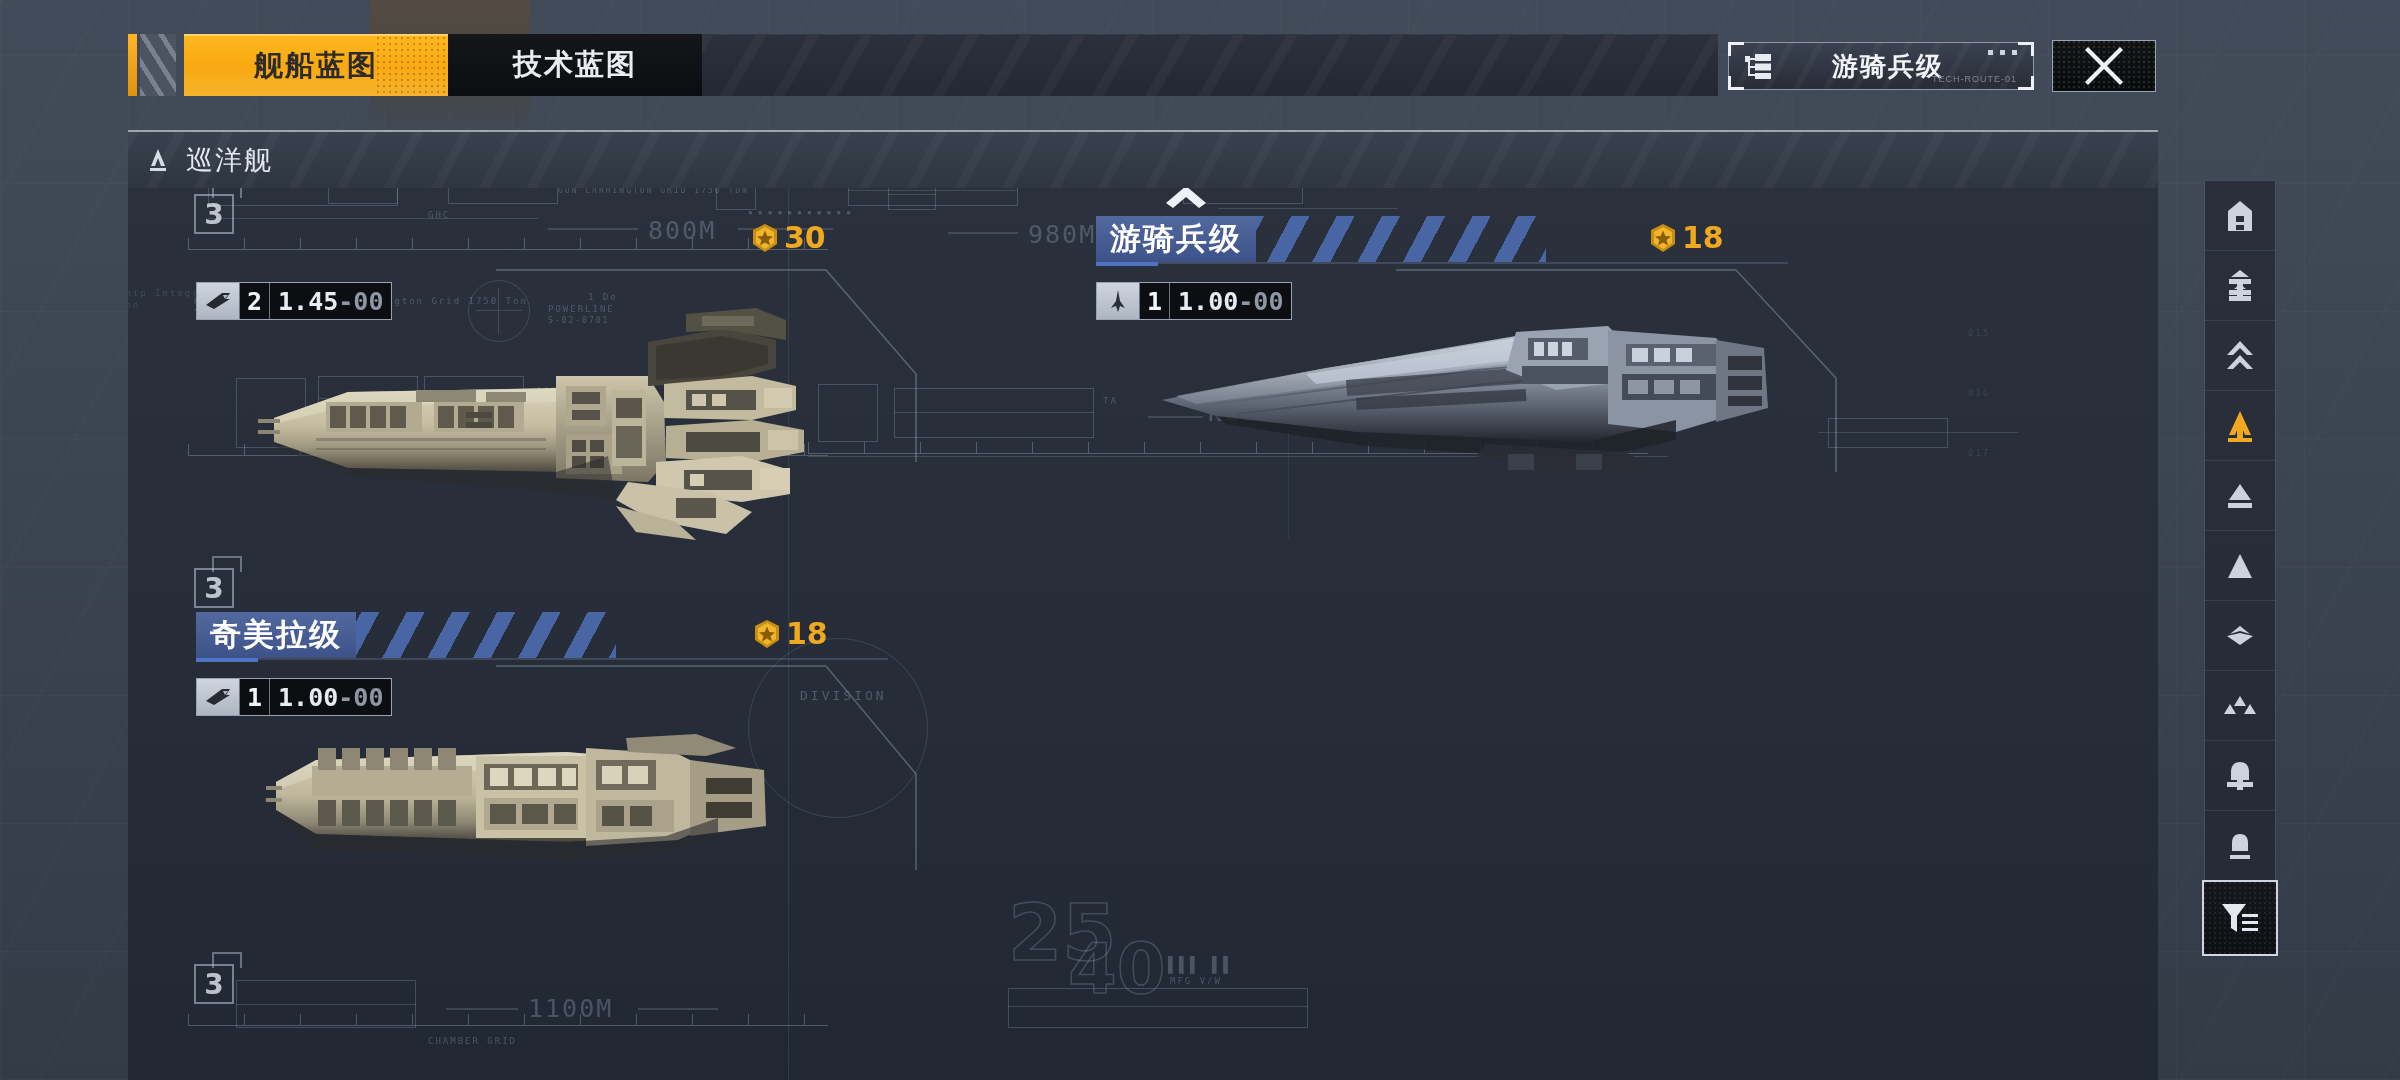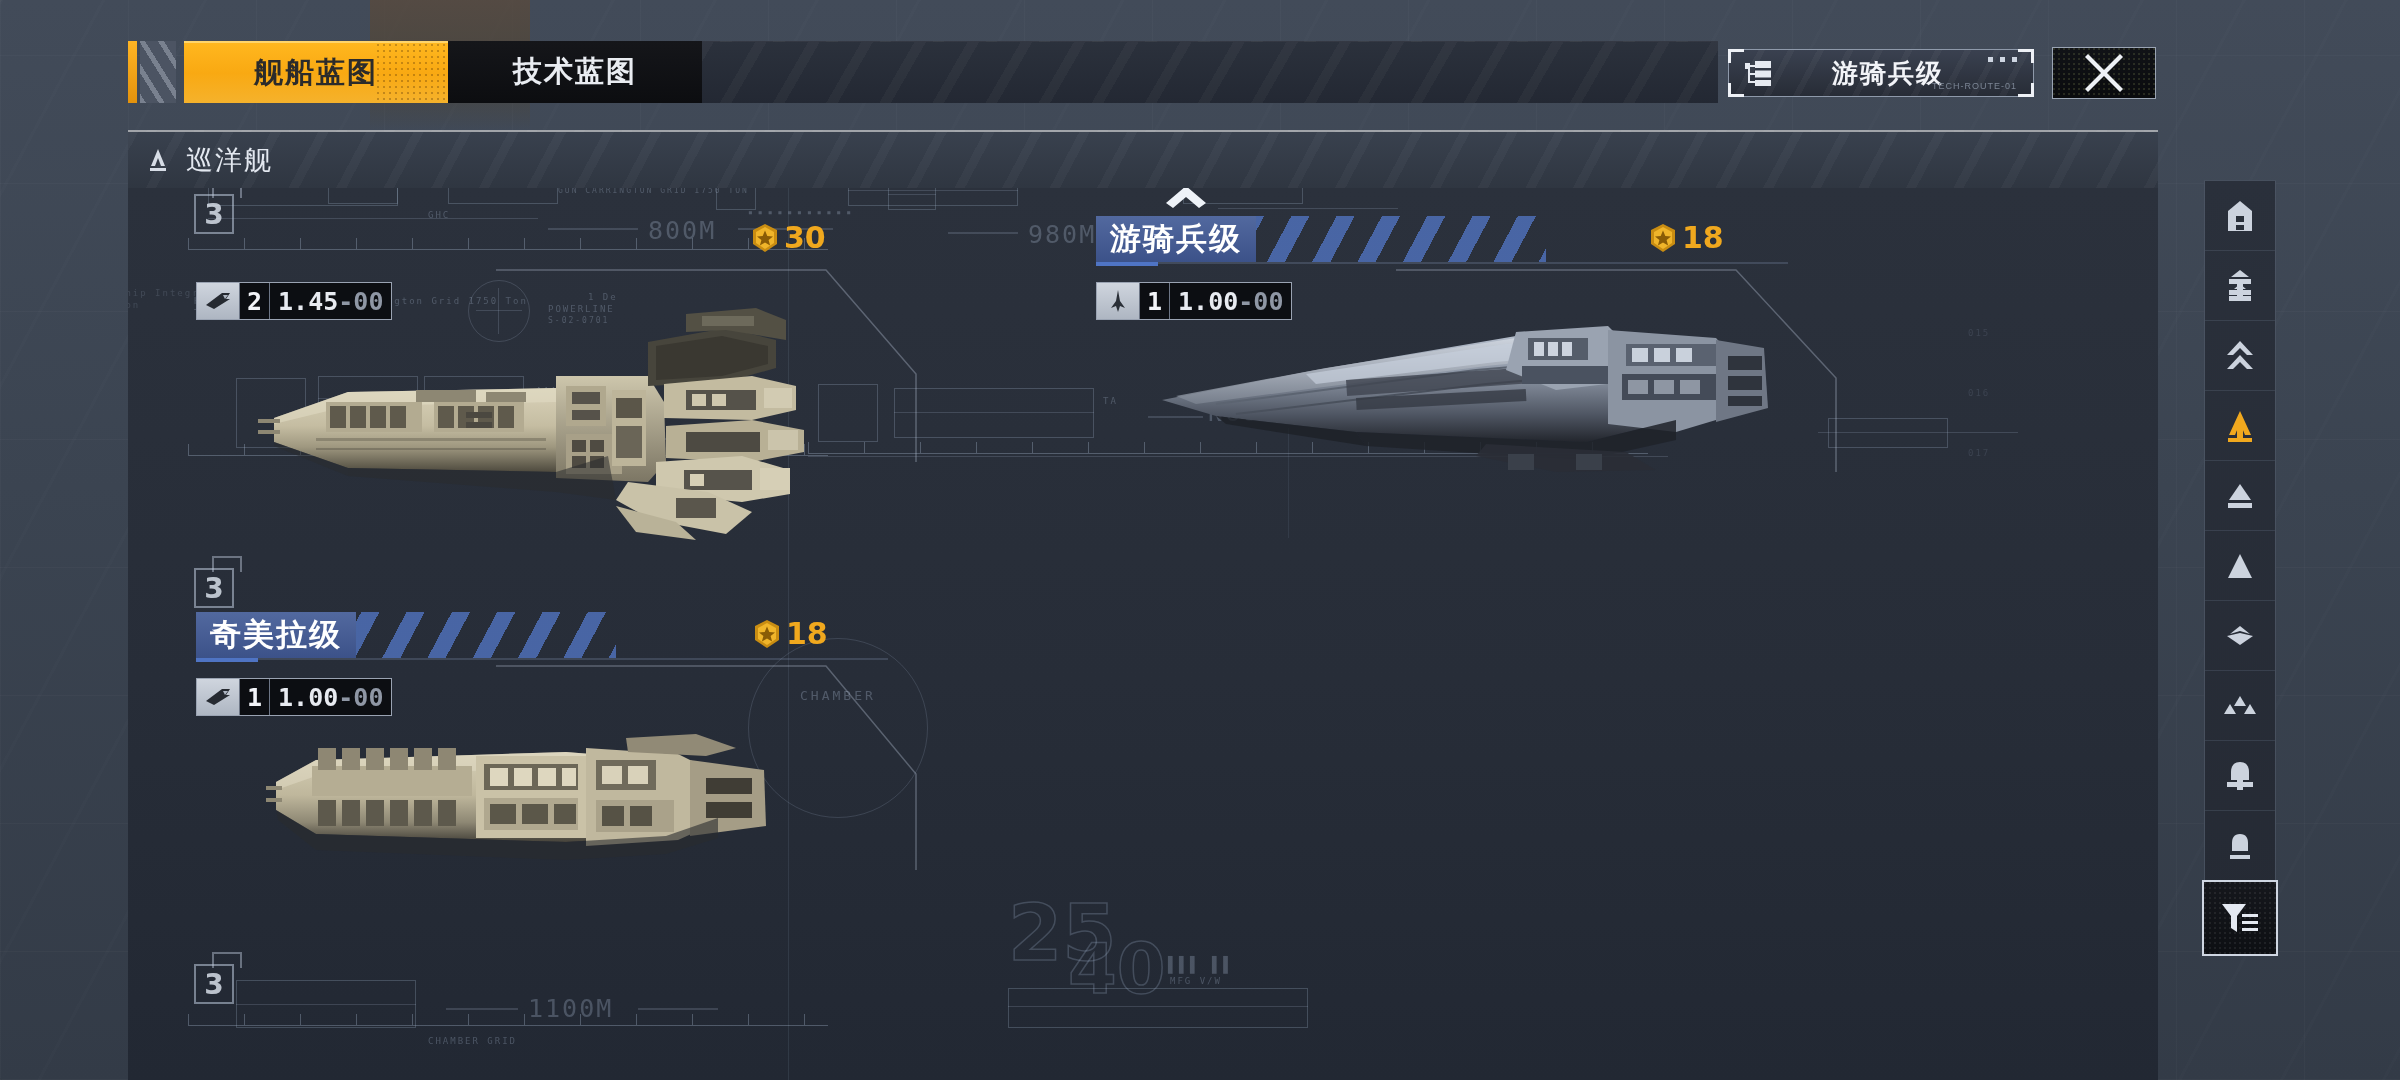--- a/index.html
+++ b/index.html
@@ -30,21 +30,21 @@
     opacity:.75;
   }
 
   
   .window{
     position:absolute; left:128px; top:20px; width:2152px; height:1060px;
   }
 
   
   .tabbar{
-    position:absolute; left:0; top:15px; width:2152px; height:72px;
+    position:absolute; left:0; top:8px; width:2152px; height:72px;
   }
   .tab-accent{
     position:absolute; left:0; top:6px; width:9px; height:62px;
     background:linear-gradient(180deg,#ffb524,#e3920c);
   }
   .tab-hatch{
     position:absolute; left:12px; top:6px; width:36px; height:62px;
     background:
       repeating-linear-gradient(58deg,#7e8694 0 5px, #4d5564 5px 16px),
       #525a68;
@@ -418,21 +418,21 @@
           <i style="left:504px"></i>
           <i style="left:560px"></i>
           <i style="left:616px"></i>
         <i style="left:672px"></i>
           <i style="left:728px"></i>
           <i style="left:784px"></i>
       </div>
       <div class="bp-line" style="left:680px; top:268px; width:860px; height:1px;"></div>
 
       <div style="position:absolute; left:620px; top:450px; width:180px; height:180px; border:1px solid rgba(168,184,208,.18); border-radius:50%;"></div>
-      <div class="bp-txt" style="left:672px; top:500px; font-size:13px; letter-spacing:3px; color:rgba(180,195,218,.30);">CHAMBER</div>
+      <div class="bp-txt" style="left:672px; top:500px; font-size:13px; letter-spacing:3px; color:rgba(180,195,218,.30);">DIVISION</div>
 
       <div class="bp-big" style="left:880px; top:700px; font-size:78px;">25</div>
       <div class="bp-big" style="left:940px; top:740px; font-size:70px;">40</div>
       <div class="bp-txt" style="left:1040px; top:768px; font-size:15px; letter-spacing:2px;">▌▌▌ ▌▌</div>
       <div class="bp-txt" style="left:1042px; top:788px; font-size:9px;">MFG  V/W</div>
 
       <div class="bp-box" style="left:108px; top:792px; width:180px; height:48px;"></div>
       <div class="bp-line" style="left:108px; top:816px; width:180px; height:1px;"></div>
       <div class="bp-txt" style="left:300px; top:848px; font-size:9px;">CHAMBER GRID</div>
       <div class="bp-txt" style="left:400px; top:806px; font-size:25px;">1100M</div>

